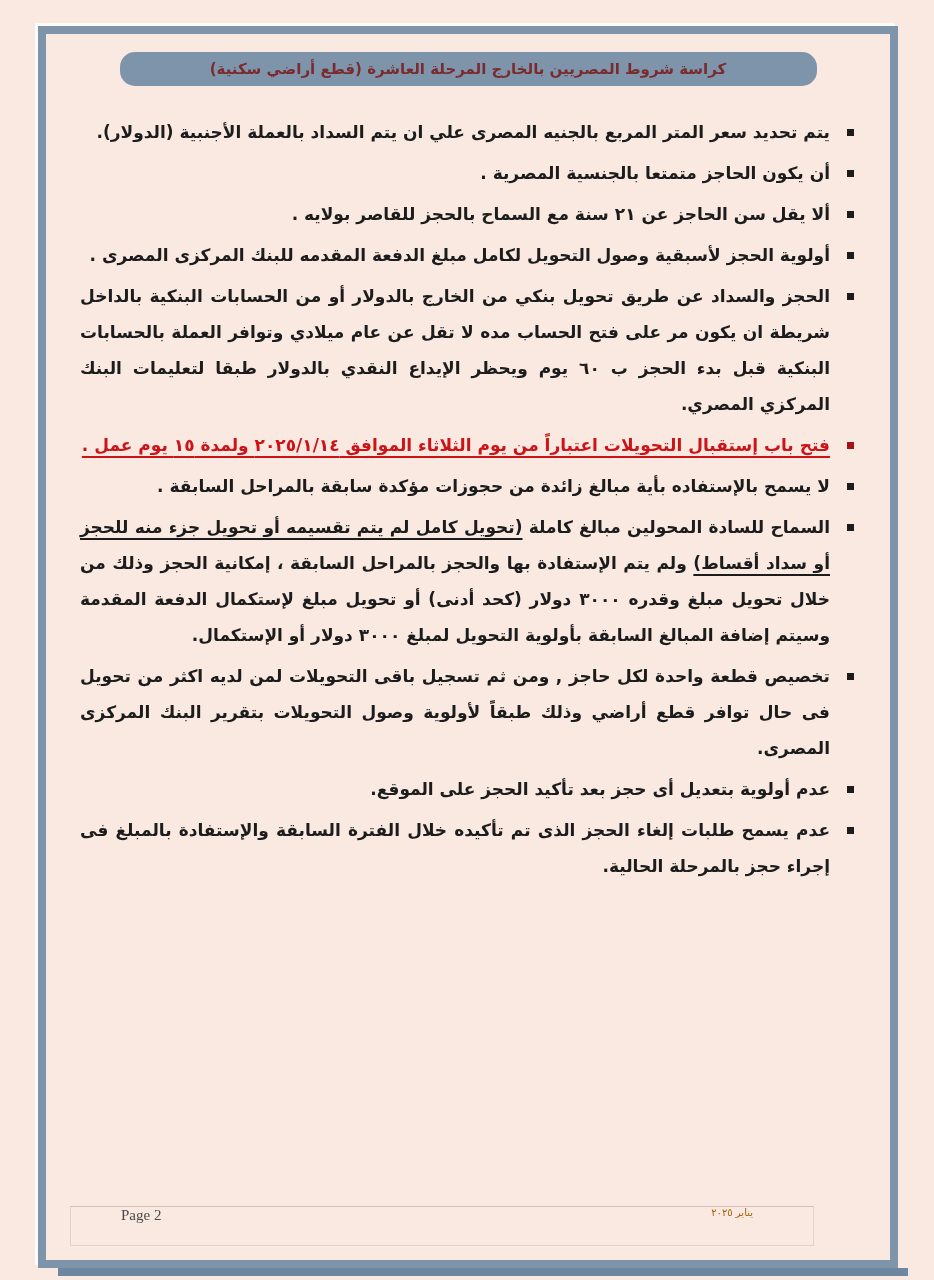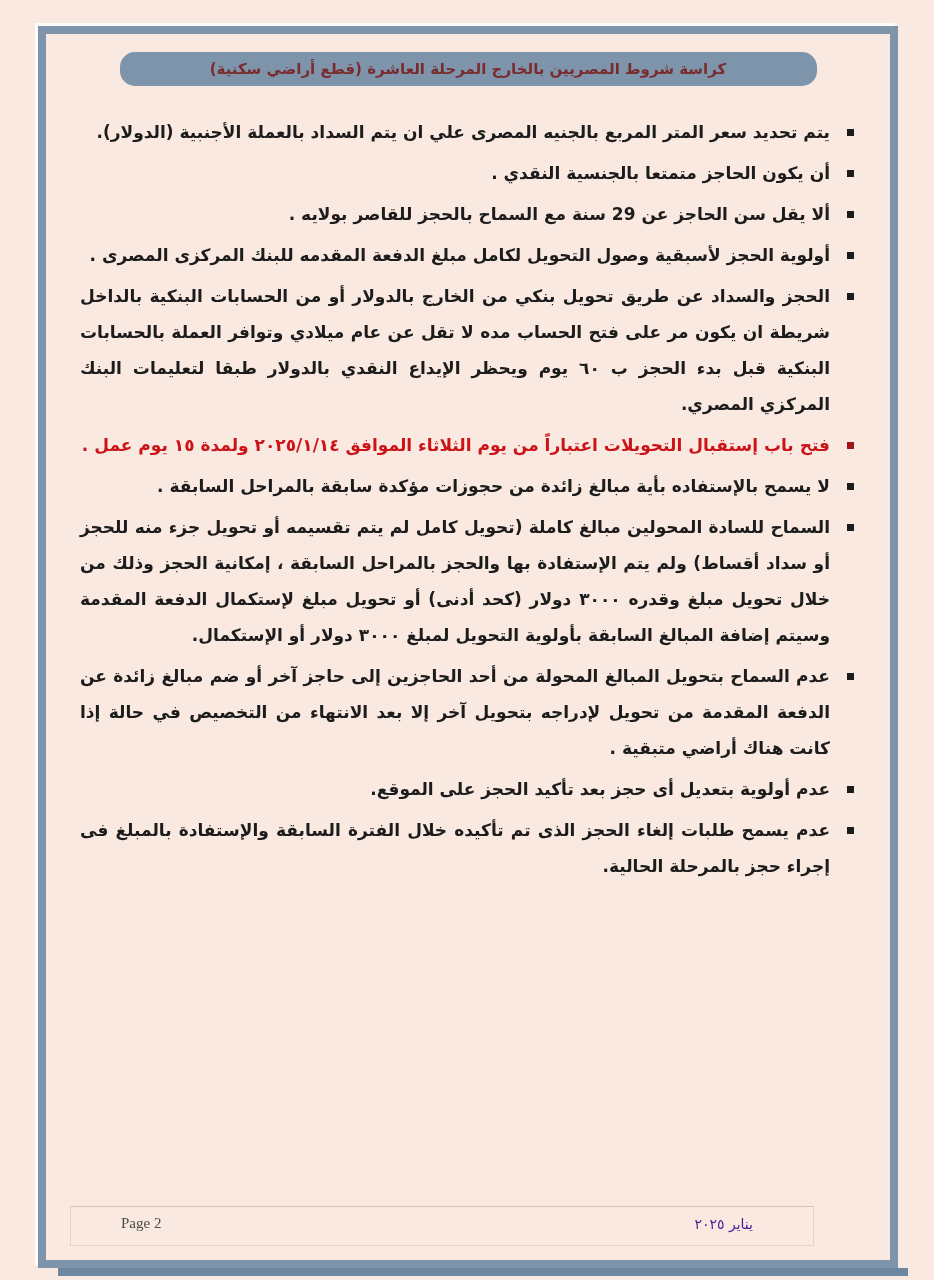--- a/index.html
+++ b/index.html
@@ -32,57 +32,57 @@
     display:flex;gap:17px;margin-bottom:5px;
     color:#1c1c1c;font-weight:bold;font-size:17px;line-height:36px;
   }
   .marker{
     flex:0 0 7px;width:7px;height:7px;background:#1c1c1c;margin-top:15px;
   }
   .btext{
     flex:1 1 auto;text-align:justify;text-justify:inter-word;
   }
   .btext.u span, .btext span.u{
-    text-decoration-thickness:2px;text-underline-offset:5px;
+    text-decoration:underline;text-decoration-thickness:2px;text-underline-offset:5px;
   }
   .footer{
     position:absolute;left:70px;top:1206px;width:744px;height:40px;
     border:1px solid rgba(190,168,156,0.35);
     border-top:1px solid #d3c1b8;
-    display:flex;align-items:flex-end;justify-content:space-between;
+    display:flex;align-items:flex-start;justify-content:space-between;
     box-sizing:border-box;padding:0 60px 13px 50px;
   }
   .footer-page{
     font-family:"Liberation Serif",serif;font-size:15px;color:#4a4a4a;
   }
   .footer-date{
-    direction:rtl;font-size:14px;color:#4c1d95;
+    direction:rtl;font-size:10px;color:#a16207;
   }
 </style>
 </head>
 <body>
 
 <div class="frame">
   <div class="banner">
     <span class="banner-title">كراسة شروط  المصريين بالخارج المرحلة العاشرة (قطع أراضي سكنية)</span>
   </div>
   <div class="content">
   <div class="bullet">
     <span class="marker"></span>
     <span class="btext"><span>يتم تحديد سعر المتر المربع بالجنيه المصرى علي ان يتم السداد بالعملة الأجنبية (الدولار).</span></span>
   </div>
 
   <div class="bullet">
     <span class="marker"></span>
-    <span class="btext"><span>أن يكون الحاجز متمتعا بالجنسية النقدي .</span></span>
+    <span class="btext"><span>أن يكون الحاجز متمتعا بالجنسية المصرية .</span></span>
   </div>
 
   <div class="bullet">
     <span class="marker"></span>
-    <span class="btext"><span>ألا يقل سن الحاجز عن 29 سنة مع السماح بالحجز للقاصر بولايه .</span></span>
+    <span class="btext"><span>ألا يقل سن الحاجز عن ٢١ سنة مع السماح بالحجز للقاصر بولايه .</span></span>
   </div>
 
   <div class="bullet">
     <span class="marker"></span>
     <span class="btext"><span>أولوية الحجز لأسبقية وصول التحويل لكامل مبلغ الدفعة المقدمه للبنك المركزى المصرى .</span></span>
   </div>
 
   <div class="bullet">
     <span class="marker"></span>
     <span class="btext"><span>الحجز والسداد عن طريق تحويل بنكي من الخارج بالدولار أو من الحسابات البنكية بالداخل شريطة ان يكون مر على فتح الحساب مده لا تقل عن عام ميلادي وتوافر العملة بالحسابات البنكية قبل بدء الحجز ب ٦٠ يوم ويحظر الإيداع النقدي بالدولار طبقا لتعليمات البنك المركزي المصري.</span></span>
@@ -98,25 +98,25 @@
   <div class="bullet">
     <span class="marker"></span>
     <span class="btext"><span>لا يسمح بالإستفاده بأية مبالغ زائدة من حجوزات مؤكدة سابقة بالمراحل السابقة .</span></span>
   </div>
 
   <div class="bullet">
     <span class="marker"></span>
     <span class="btext"><span>السماح للسادة المحولين مبالغ كاملة </span><span class="u">(تحويل كامل لم يتم تقسيمه أو تحويل جزء منه للحجز أو سداد أقساط)</span><span> ولم يتم الإستفادة بها والحجز بالمراحل السابقة ، إمكانية الحجز وذلك من خلال تحويل مبلغ وقدره ٣٠٠٠ دولار (كحد أدنى) أو تحويل مبلغ لإستكمال الدفعة المقدمة وسيتم إضافة المبالغ السابقة بأولوية التحويل لمبلغ ٣٠٠٠ دولار أو الإستكمال.</span></span>
   </div>
 
-
   <div class="bullet">
     <span class="marker"></span>
-    <span class="btext"><span>عدم السماح بتحويل المبالغ المحولة من أحد الحاجزين إلى حاجز آخر أو ضم مبالغ زائدة عن الدفعة المقدمة من تحويل لإدراجه بتحويل آخر إلا بعد الانتهاء من التخصيص في حالة إذا كانت هناك أراضي متبقية .</span></span>
+    <span class="btext"><span>تخصيص قطعة واحدة لكل حاجز , ومن ثم تسجيل باقى التحويلات لمن لديه اكثر من تحويل فى حال توافر قطع أراضي وذلك طبقاً لأولوية وصول التحويلات بتقرير البنك المركزى المصرى.</span></span>
   </div>
+
 
   <div class="bullet">
     <span class="marker"></span>
     <span class="btext"><span>عدم أولوية بتعديل أى حجز بعد تأكيد الحجز على الموقع.</span></span>
   </div>
 
   <div class="bullet">
     <span class="marker"></span>
     <span class="btext"><span>عدم يسمح طلبات إلغاء الحجز الذى تم تأكيده خلال الفترة السابقة والإستفادة بالمبلغ فى إجراء حجز بالمرحلة الحالية.</span></span>
   </div>

